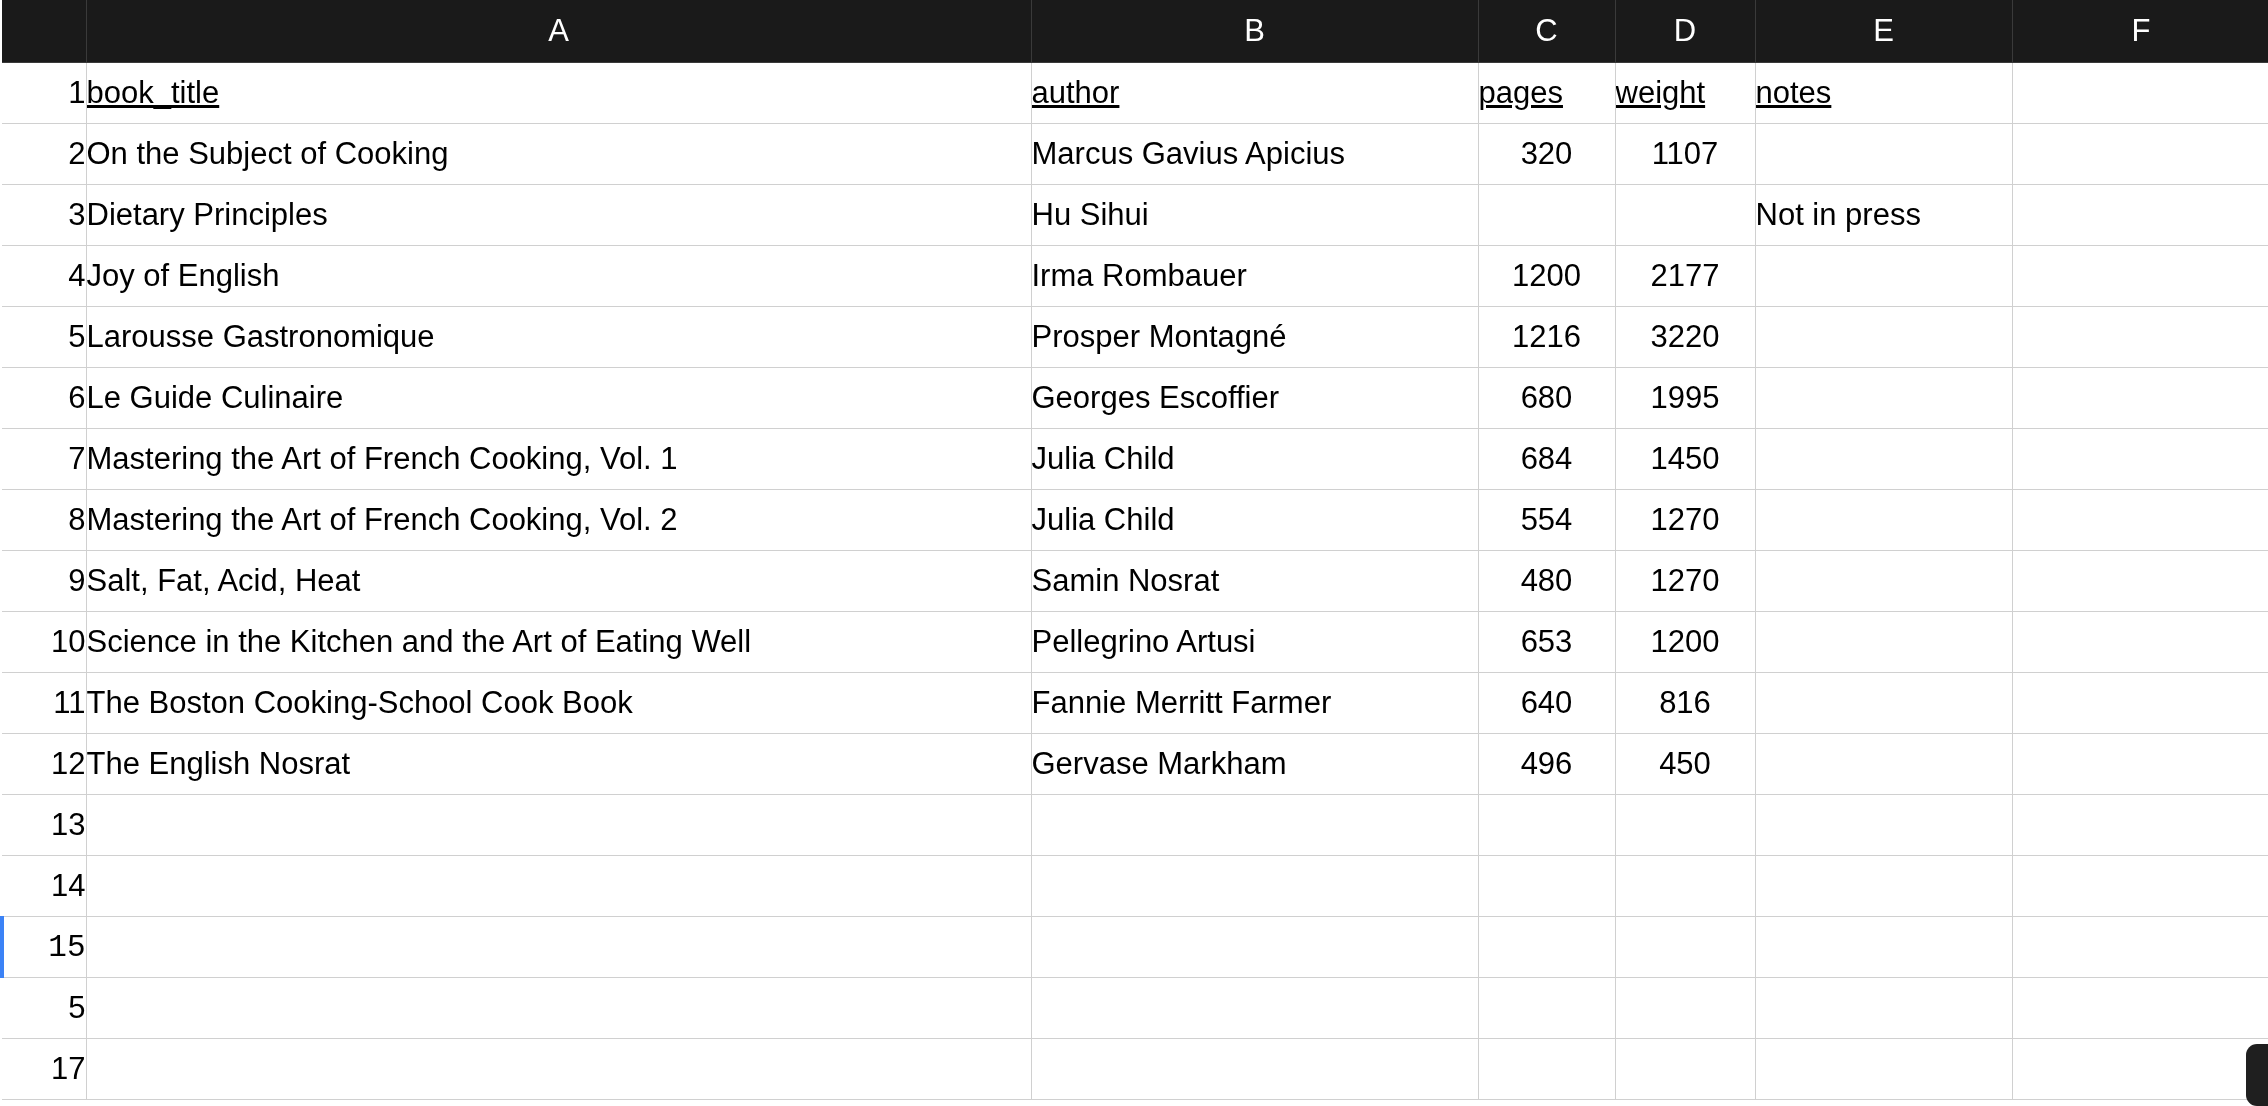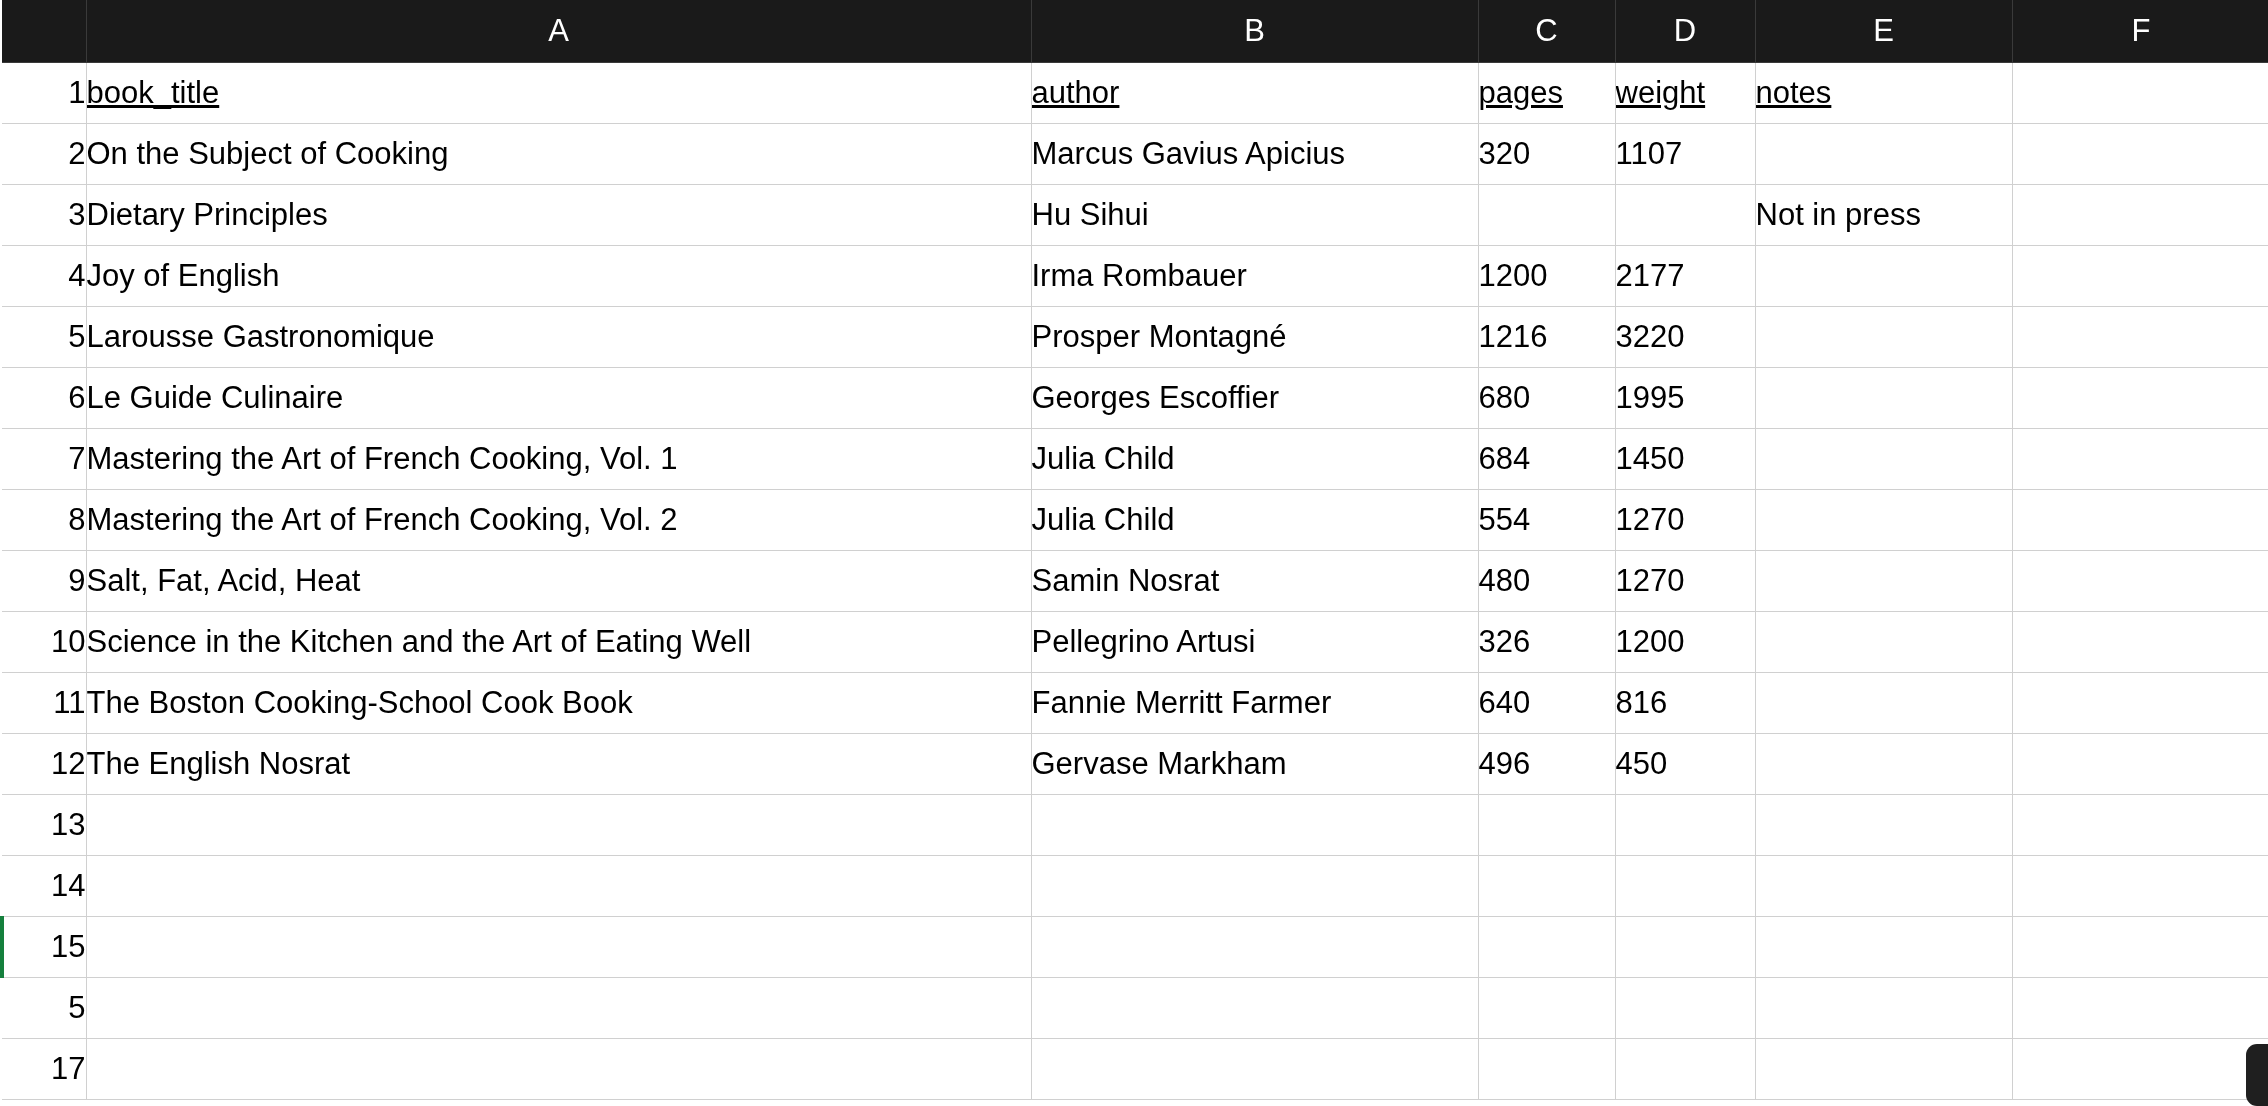--- a/index.html
+++ b/index.html
@@ -60,28 +60,29 @@
     background: #1a1a1a;
     color: #ffffff;
     text-align: right;
     padding-right: 14px;
     font-size: 31px;
     width: 84px;
     border-right: 1px solid #3a3a3a;
     border-bottom: 1px solid #3a3a3a;
   }
   td.rowhead.selected {
-    border-left: 4px solid #15803d;
+    border-left: 4px solid #3b82f6;
+    font-family: Liberation Mono, monospace;
   }
   td.cell {
     padding-left: 8px;
     padding-right: 8px;
   }
   td.num {
-    text-align: left;
+    text-align: center;
     padding-right: 10px;
   }
   td.bold {
     font-weight: bold;
     text-decoration: underline;
   }
   
   col.c-rowhead { width: 84px; }
   col.c-a { width: 945px; }
   col.c-b { width: 447px; }
@@ -203,21 +204,21 @@
           <td class="cell">Samin Nosrat</td>
           <td class="cell num">480</td>
           <td class="cell num">1270</td>
           <td class="cell"></td>
           <td class="cell"></td>
         </tr>
         <tr>
           <td class="rowhead">10</td>
           <td class="cell">Science in the Kitchen and the Art of Eating Well</td>
           <td class="cell">Pellegrino Artusi</td>
-          <td class="cell num">326</td>
+          <td class="cell num">653</td>
           <td class="cell num">1200</td>
           <td class="cell"></td>
           <td class="cell"></td>
         </tr>
         <tr>
           <td class="rowhead">11</td>
           <td class="cell">The Boston Cooking-School Cook Book</td>
           <td class="cell">Fannie Merritt Farmer</td>
           <td class="cell num">640</td>
           <td class="cell num">816</td>

